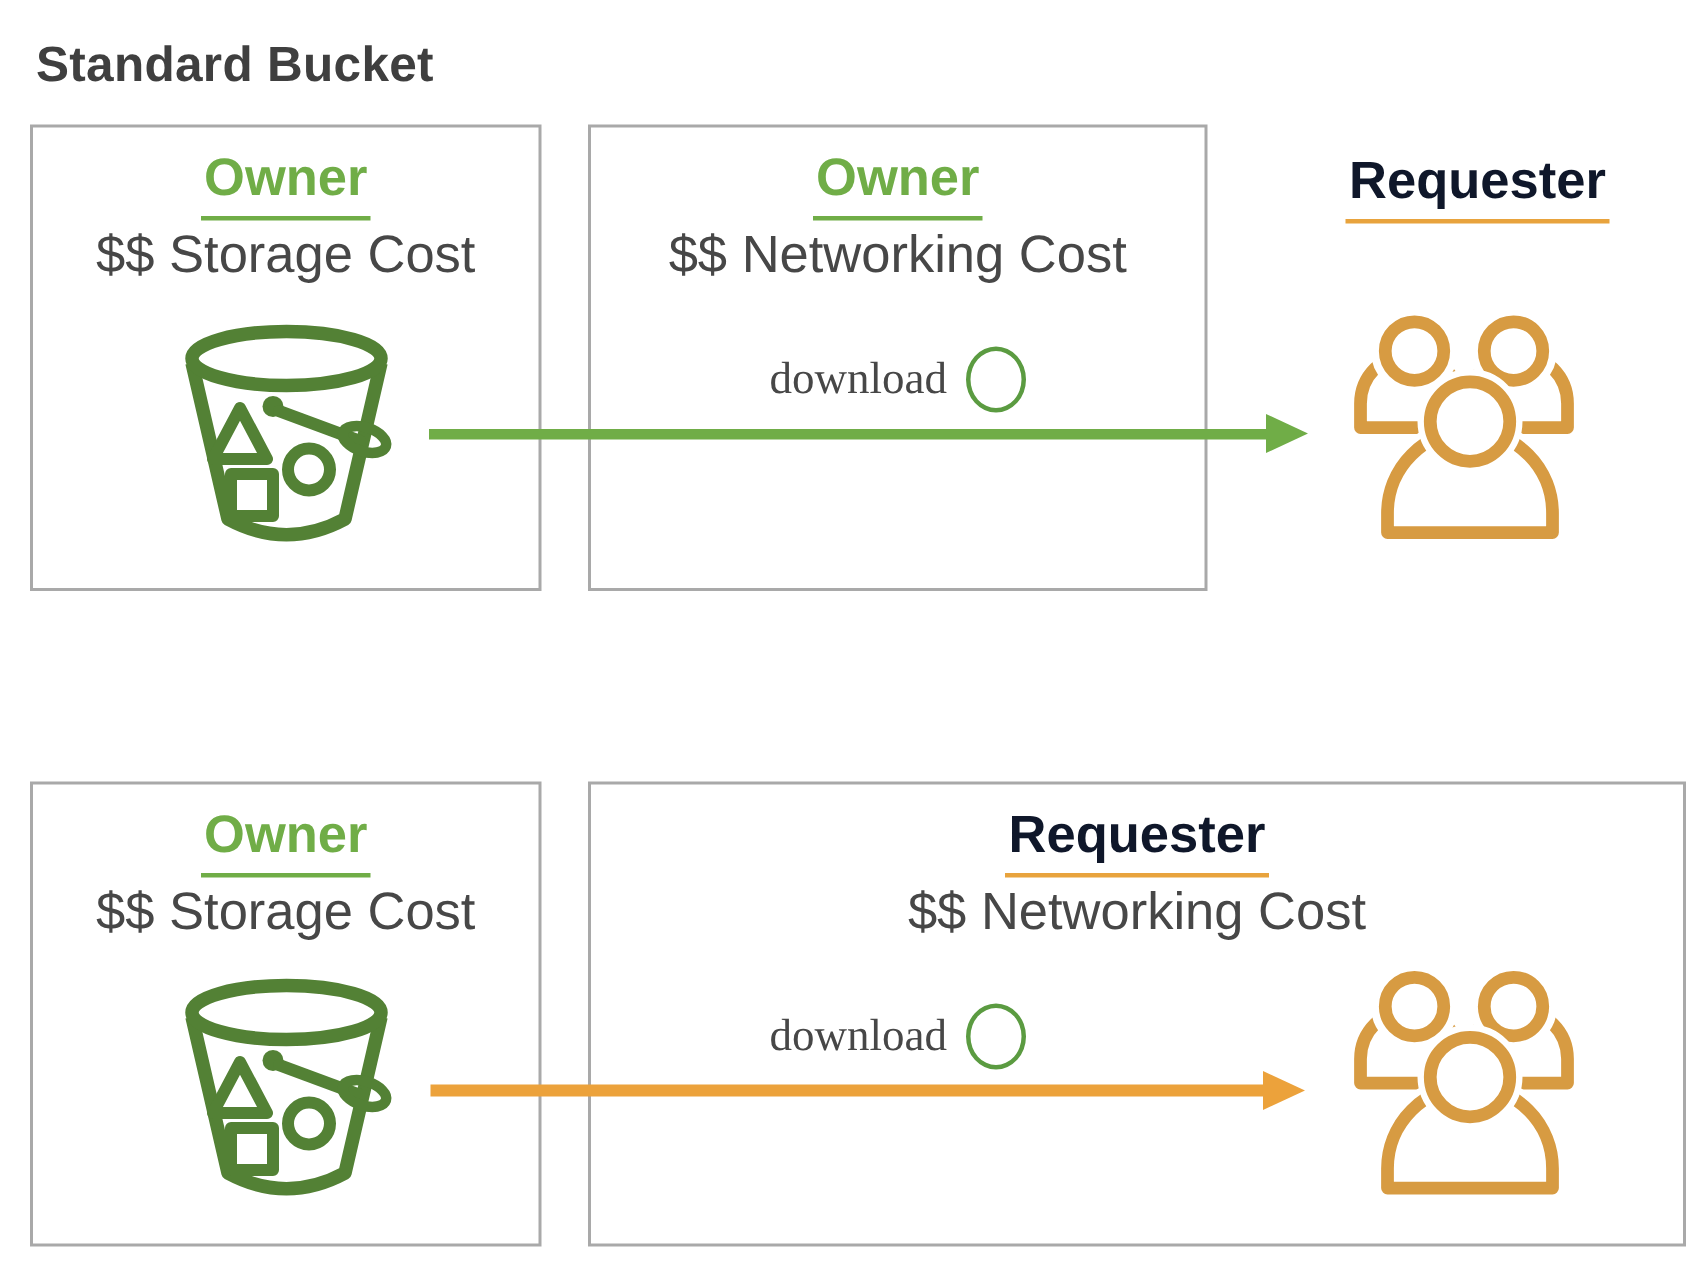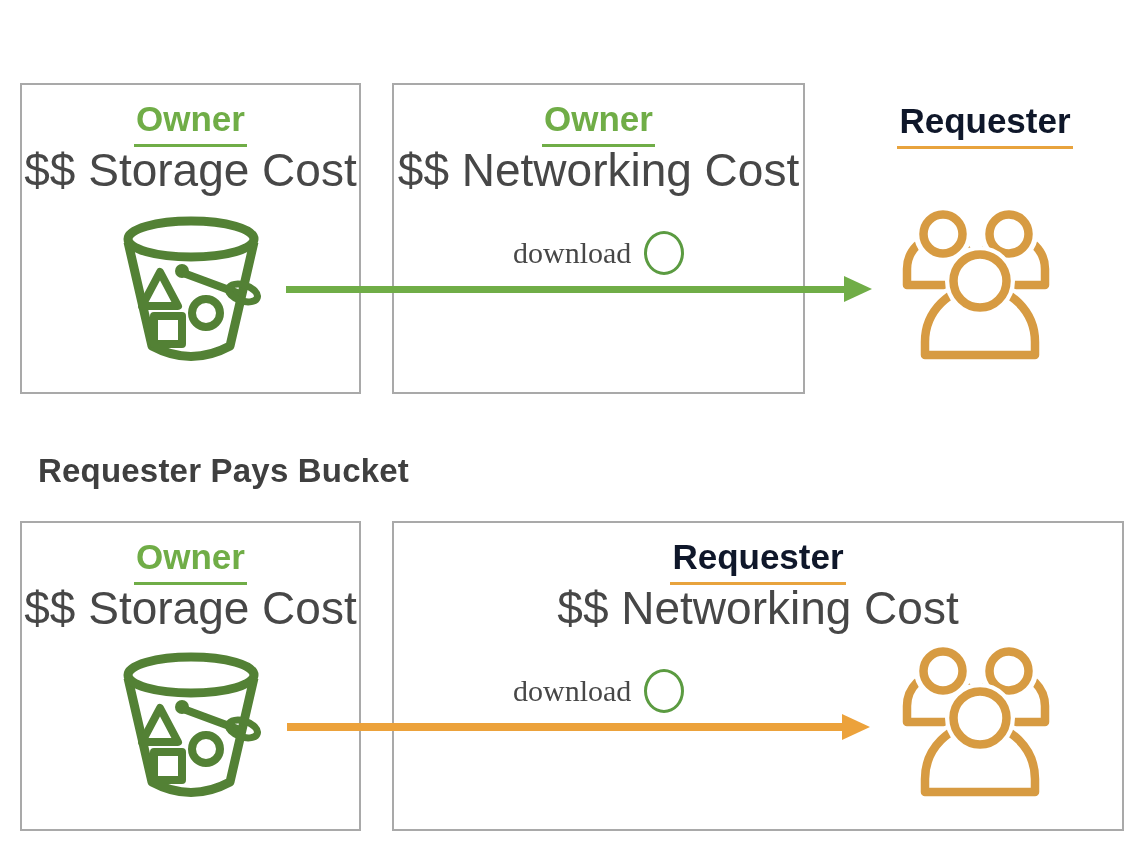--- a/index.html
+++ b/index.html
@@ -19,21 +19,21 @@
   }
   #std-box1 { left:20px;  top:83px;  width:341px; height:311px; }
   #std-box2 { left:392px; top:83px;  width:413px; height:311px; }
   #rp-box1  { left:20px;  top:521px; width:341px; height:310px; }
   #rp-box2  { left:392px; top:521px; width:732px; height:310px; }
 
   .role-line { font-size:35px; font-weight:700; line-height:48px; }
   .role-underline { display:inline-block; border-bottom:3px solid; padding:0 2px 1px 2px; }
   .role-owner     { color:#70ad47; border-color:#70ad47; }
   .role-requester { color:#0f172a; border-color:#e8a33d; }
-  .cost-line { font-size:46px; font-weight:400; color:#474747; line-height:46px; }
+  .cost-line { font-size:35px; font-weight:400; color:#474747; line-height:46px; }
 
   .requester-float {
     position:absolute; left:880px; top:97px; width:210px; text-align:center;
   }
 
   .download-row {
     position:absolute; left:119px; top:146px;
     display:flex; align-items:center; gap:13px;font-family:Liberation Serif, serif;
   }
   .download-label { font-size:30px; color:#474747; line-height:44px; }
@@ -84,20 +84,21 @@
       <path d="M33,148 V135 A55,55 0 0 1 143,135 V148 Z" fill="#ffffff" stroke="#ffffff" stroke-width="17" stroke-linejoin="round"></path>
       <path d="M33,148 V135 A55,55 0 0 1 143,135 V148 Z" fill="none" stroke="#d79b42" stroke-width="8.5" stroke-linejoin="round"></path>
       <circle cx="88" cy="74" r="26.5" fill="#ffffff" stroke="#ffffff" stroke-width="17"></circle>
       <circle cx="88" cy="74" r="26.5" fill="none" stroke="#d79b42" stroke-width="8.5"></circle>
     </g>
   </defs>
 </svg>
 
 <div class="canvas">
 
+  <div class="section-title" id="std-title">Standard Bucket</div>
 
   <div class="box" id="std-box1">
     <div class="role-line">
       <span class="role-underline role-owner">Owner</span>
     </div>
     <div class="cost-line">$$ Storage Cost</div>
     <svg class="icon-abs" id="std-bucket" width="146" height="156" viewBox="0 0 146 156">
       <use href="#bucket-sym"></use>
     </svg>
   </div>
@@ -117,21 +118,20 @@
     <span class="role-line"><span class="role-underline role-requester">Requester</span></span>
   </div>
 
   <svg class="icon-abs" id="std-users" width="168" height="153" viewBox="0 0 168 153">
     <use href="#users-sym"></use>
   </svg>
 
   <div class="arrow-shaft" id="std-arrow-shaft"></div>
   <div class="arrow-head" id="std-arrow-head"></div>
 
-  <div class="section-title" id="rp-title">Requester Pays Bucket</div>
 
   <div class="box" id="rp-box1">
     <div class="role-line">
       <span class="role-underline role-owner">Owner</span>
     </div>
     <div class="cost-line">$$ Storage Cost</div>
     <svg class="icon-abs" id="rp-bucket" width="146" height="156" viewBox="0 0 146 156">
       <use href="#bucket-sym"></use>
     </svg>
   </div>

